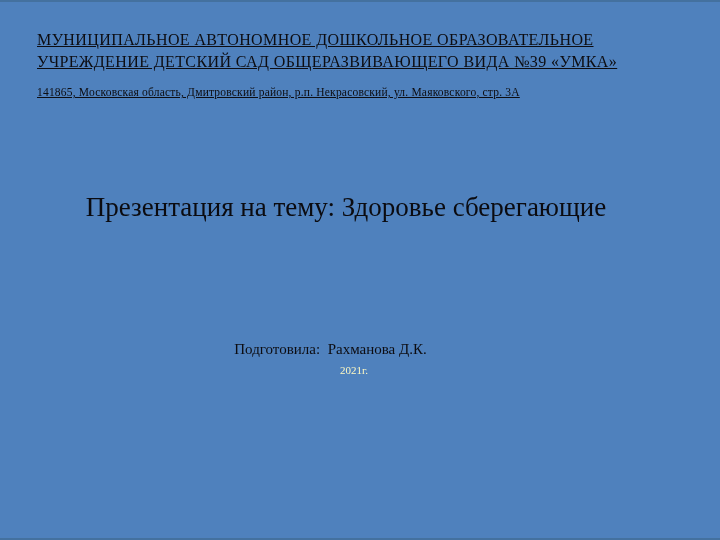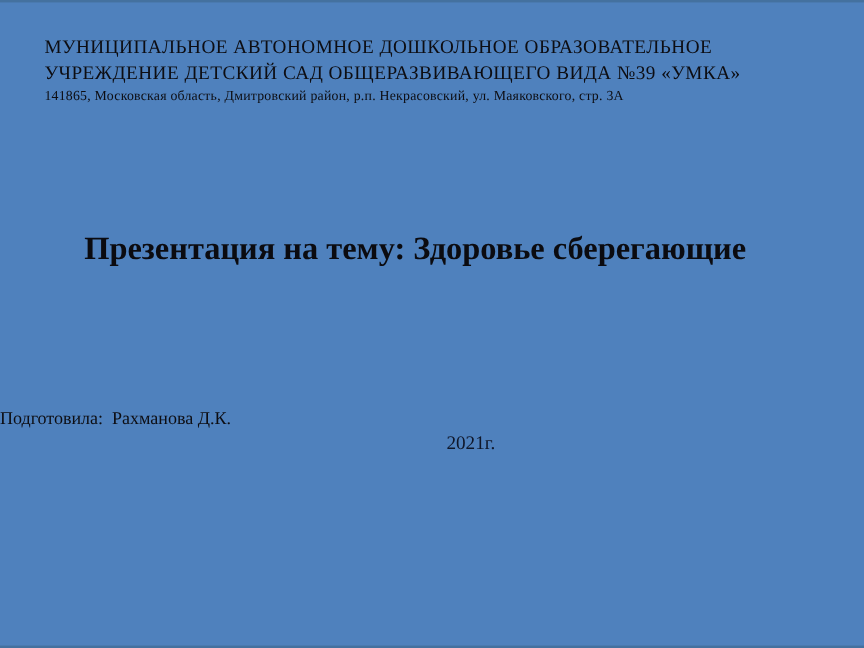--- a/index.html
+++ b/index.html
@@ -24,66 +24,66 @@
   }
   .edge.top { top: 0; }
   .edge.bottom { bottom: 0; }
 
   .header-block {
     position: absolute;
     left: 37px;
     top: 29px;
     width: 650px;
     color: #0d0d12;
+    text-decoration: underline;
   }
   .org-line {
     font-size: 16px;
     line-height: 22px;
     letter-spacing: 0.4px;
     white-space: nowrap;
   }
   .address-line {
     font-size: 11.5px;
     line-height: 15px;
-    margin-top: 0;
+    margin-top: 12px;
     letter-spacing: 0.2px;
     white-space: nowrap;
   }
 
   .title-block {
     position: absolute;
     left: 0;
     top: 191px;
     width: 692px;
     text-align: center;
     color: #0b0b10;
-    font-weight: bold;
+    font-weight: normal;
     font-size: 27px;
     line-height: 33px;
   }
 
   .prepared-by {
     position: absolute;
     top: 339px;
     left: 0;
     width: 661px;
-    text-align: left;
+    text-align: center;
     color: #0d0d12;
     font-size: 15px;
     line-height: 20px;
     white-space: pre-wrap;
   }
   .year {
     position: absolute;
     top: 360px;
     left: 340px;
-    color: #0f172a;
-    font-size: 16px;
+    color: #fef9c3;
+    font-size: 11px;
     line-height: 20px;
-    margin-left: 32px;
   }
 </style>
 </head>
 <body>
 
 <div class="slide">
   <div class="edge top"></div>
 
   <div class="header-block">
     <div class="org-line">МУНИЦИПАЛЬНОЕ АВТОНОМНОЕ ДОШКОЛЬНОЕ ОБРАЗОВАТЕЛЬНОЕ</div>

